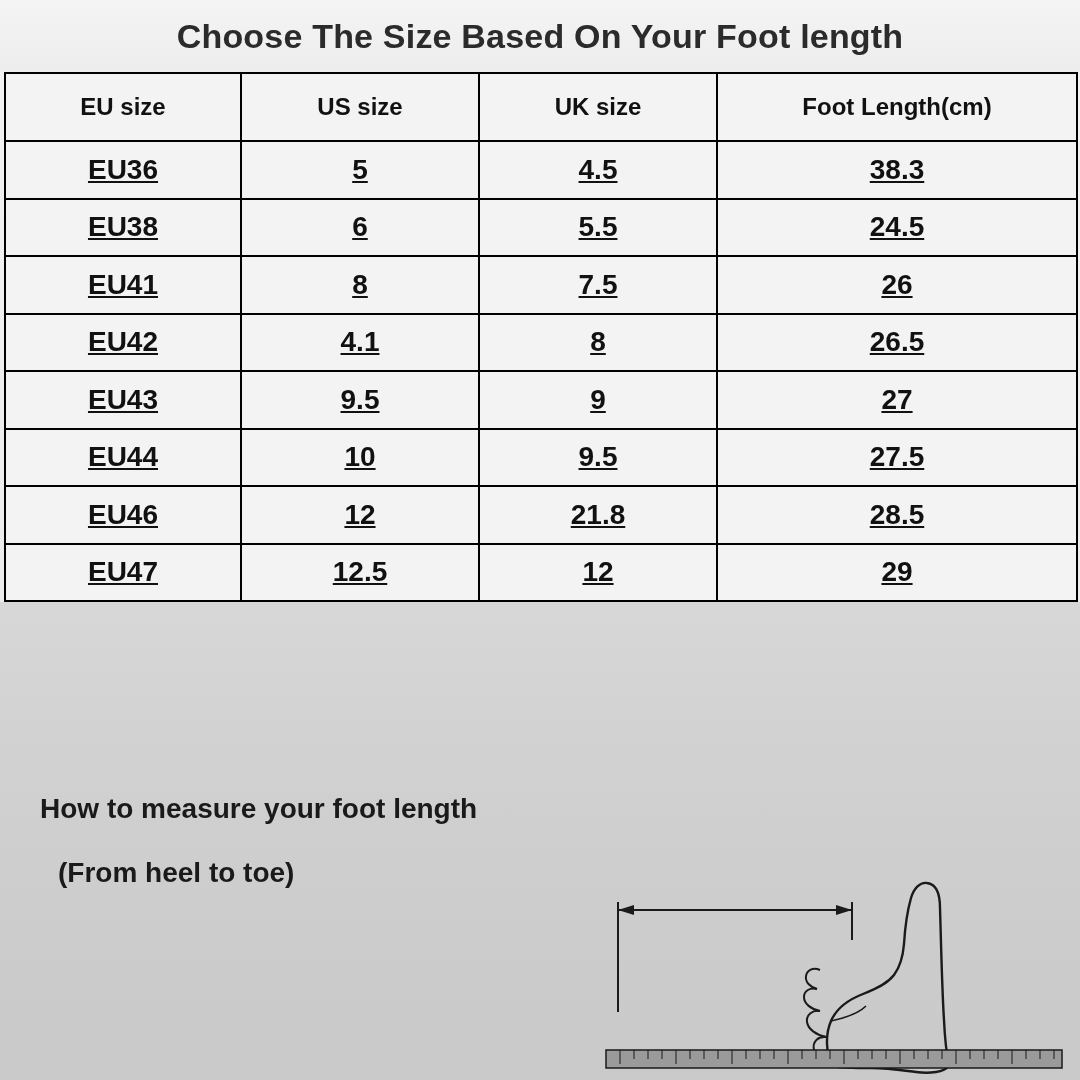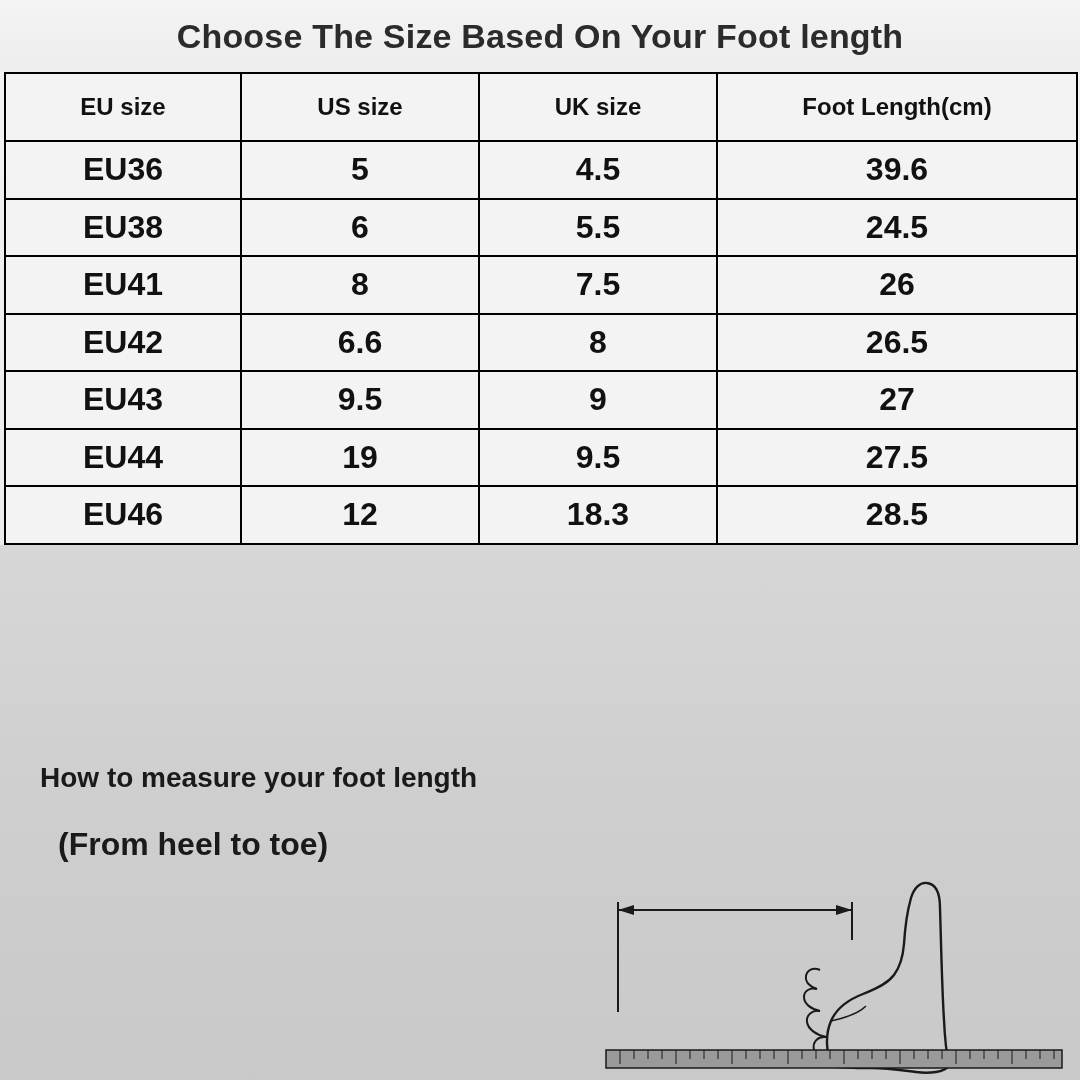--- a/index.html
+++ b/index.html
@@ -59,21 +59,22 @@
     font-weight: bold;
     background: transparent;
     margin-top: 45px;
   }
   table.size-table th {
     height: 64px;
     font-size: 24px;
   }
   table.size-table td {
     height: 53.5px;
-    font-size: 32px;
+    font-size: 28px;
+    text-decoration: underline;
   }
   table.size-table col.c1 { width: 236px; }
   table.size-table col.c2 { width: 238px; }
   table.size-table col.c3 { width: 238px; }
   table.size-table col.c4 { width: 360px; }
 
   
   .bottom {
     flex: 1 1 auto;
     position: relative;
@@ -87,21 +88,21 @@
     width: 580px;
     box-sizing: border-box;
   }
   .measure-text .line1 {
     font-size: 28px;
     font-weight: bold;
     color: #1a1a1a;
     margin-bottom: 32px;
   }
   .measure-text .line2 {
-    font-size: 32px;
+    font-size: 28px;
     font-weight: bold;
     color: #1a1a1a;
     padding-left: 18px;
   }
   .foot-illustration {
     position: absolute;
     right: 10px;
     bottom: 0;
     width: 470px;
     height: 200px;
@@ -128,57 +129,63 @@
           <th>US size</th>
           <th>UK size</th>
           <th>Foot Length(cm)</th>
         </tr>
       </thead>
       <tbody>
         <tr>
           <td>EU36</td>
           <td>5</td>
           <td>4.5</td>
-          <td>39.6</td>
+          <td>38.3</td>
         </tr>
         <tr>
           <td>EU38</td>
           <td>6</td>
           <td>5.5</td>
           <td>24.5</td>
         </tr>
         <tr>
           <td>EU41</td>
           <td>8</td>
           <td>7.5</td>
           <td>26</td>
         </tr>
         <tr>
           <td>EU42</td>
-          <td>6.6</td>
+          <td>4.1</td>
           <td>8</td>
           <td>26.5</td>
         </tr>
         <tr>
           <td>EU43</td>
           <td>9.5</td>
           <td>9</td>
           <td>27</td>
         </tr>
         <tr>
           <td>EU44</td>
-          <td>19</td>
+          <td>10</td>
           <td>9.5</td>
           <td>27.5</td>
         </tr>
         <tr>
           <td>EU46</td>
           <td>12</td>
-          <td>18.3</td>
+          <td>21.8</td>
           <td>28.5</td>
+        </tr>
+        <tr>
+          <td>EU47</td>
+          <td>12.5</td>
+          <td>12</td>
+          <td>29</td>
         </tr>
       </tbody>
     </table>
   </div>
 
   <div class="bottom">
     <div class="measure-text">
       <div class="line1">How to measure your foot length</div>
       <div class="line2">(From heel to toe)</div>
     </div>

